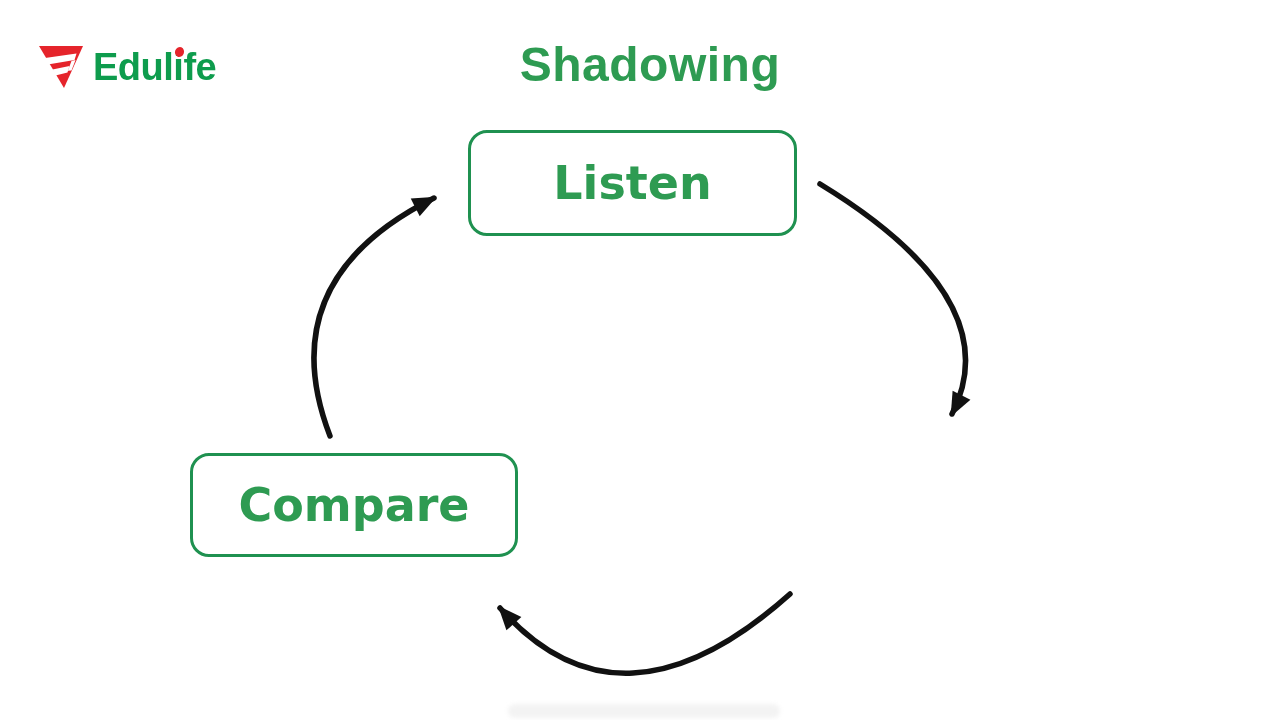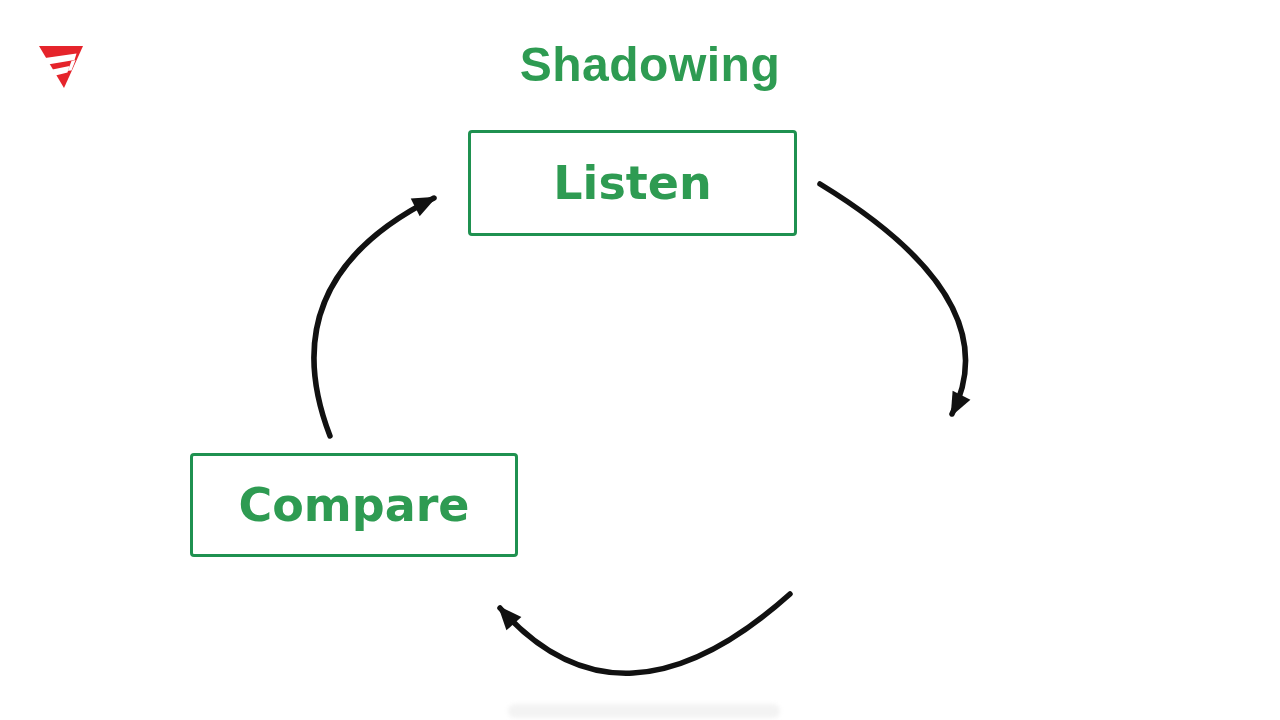--- a/index.html
+++ b/index.html
@@ -54,21 +54,21 @@
     letter-spacing: 0.5px;
     color: var(--title-color, #2E9B52);
   }
 
   
   .node {
     position: absolute;
     box-sizing: border-box;
     background: #ffffff;
     border: 3px solid var(--node-border-color, #1F9150);
-    border-radius: 4px;
+    border-radius: 19px;
     display: flex;
     align-items: center;
     justify-content: center;
     color: var(--node-text-color, #2E9B52);
     font-weight: bold;
     font-size: 46px;
     font-family: "DejaVu Sans", sans-serif;
   }
   .node-listen  { left: 468px; top: 130px; width: 329px; height: 106px; }
   .node-compare { left: 190px; top: 453px; width: 328px; height: 104px; }
@@ -107,20 +107,24 @@
 
 <div class="page">
 
   <div class="logo">
     <svg class="logo-mark" viewBox="0 0 46 46" xmlns="http://www.w3.org/2000/svg">
       <path d="M1,2 L45,2 L26,44 Z" fill="#E5242B"></path>
       <path d="M7,14 L38.5,9.5 L36.5,16 L9.8,20.5 Z" fill="#ffffff"></path>
       <path d="M14.5,25.5 L31.5,22 L29.5,28.5 L17.5,31.5 Z" fill="#ffffff"></path>
       <path d="M33.5,17 L37.5,16 L33.5,26.5 L29.8,26.8 Z" fill="#ffffff"></path>
     </svg>
+    <div class="logo-text-wrap">
+      <span class="logo-text">Edulife</span>
+      <span class="logo-dot"></span>
+    </div>
   </div>
 
   <div class="diagram-title">Shadowing</div>
 
   <svg class="cycle-arrows" viewBox="0 0 1280 720" xmlns="http://www.w3.org/2000/svg">
     <defs>
       <marker id="arrowhead" markerUnits="userSpaceOnUse" markerWidth="26" markerHeight="22" viewBox="0 0 13 11" refX="11" refY="5.5" orient="auto">
         <path class="arrowhead-shape" d="M0.5,0.5 L12.5,5.5 L0.5,10.5 Z"></path>
       </marker>
     </defs>

